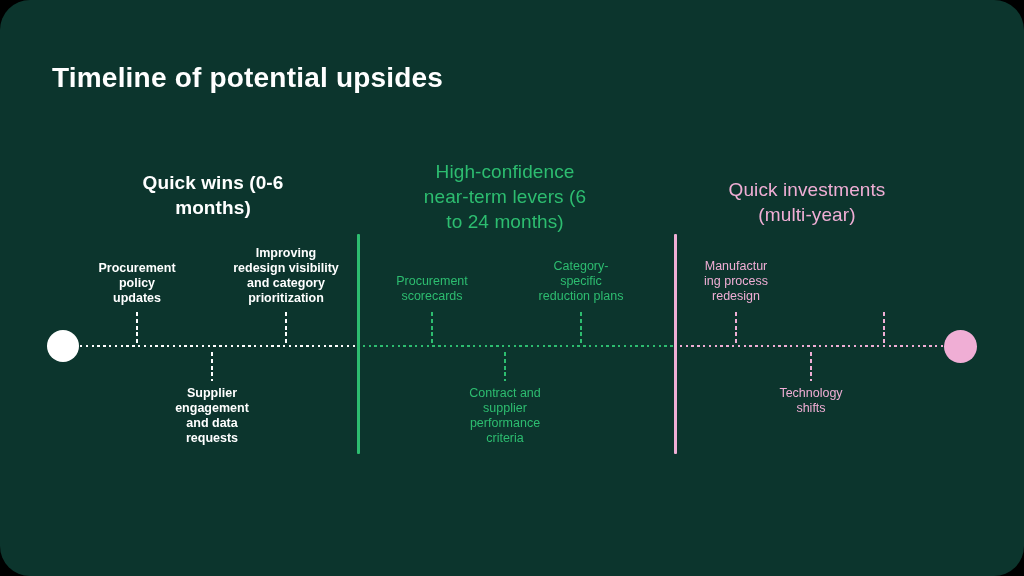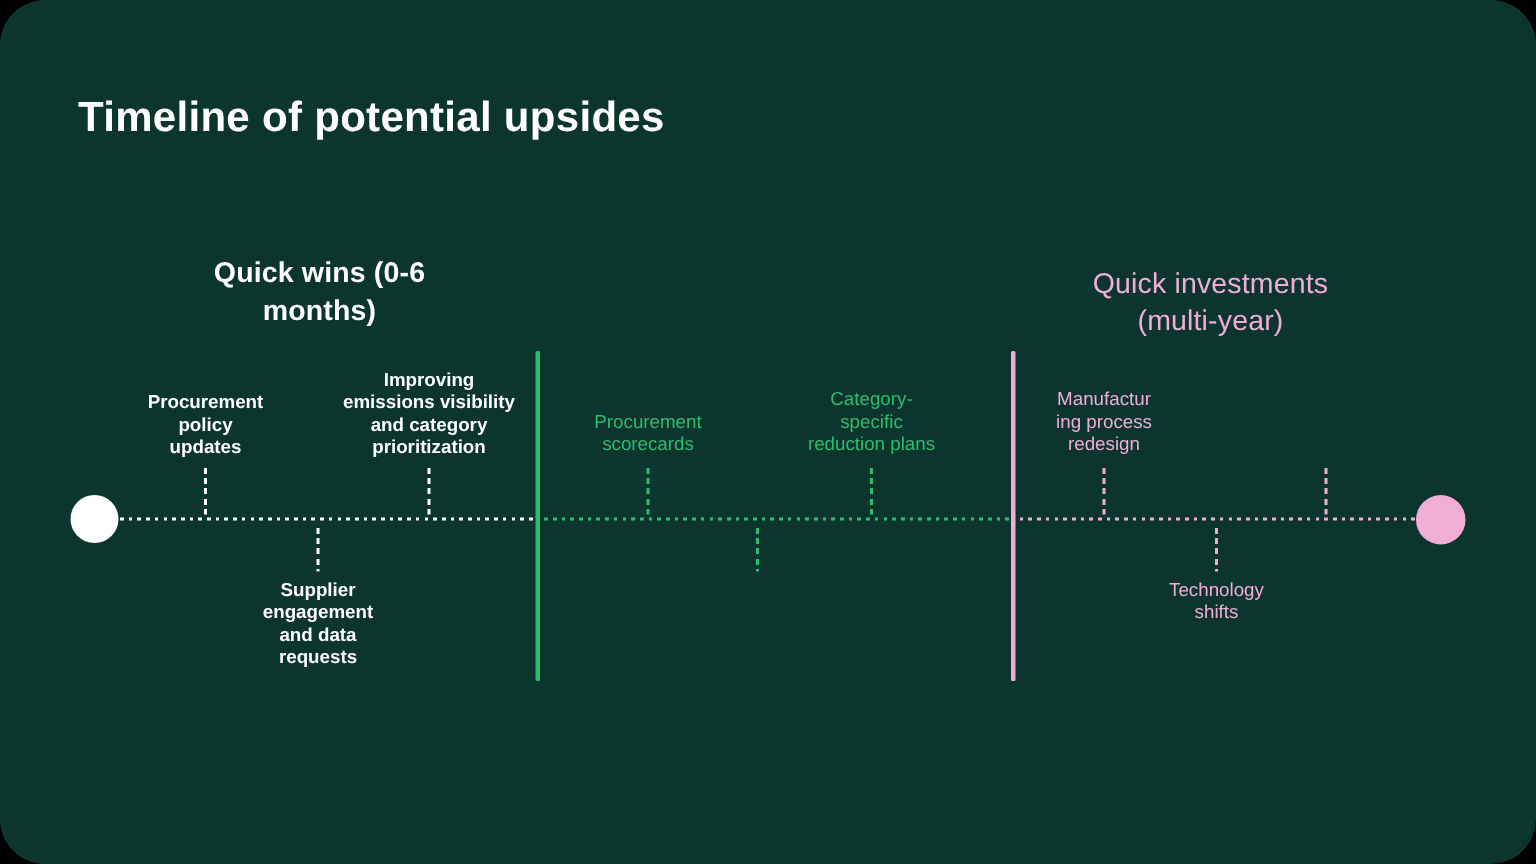--- a/index.html
+++ b/index.html
@@ -52,43 +52,50 @@
 </style>
 </head>
 <body>
 
 <div class="slide">
 
   <h1 class="title">Timeline of potential upsides</h1>
 
   <div class="header c-white" style="left:83px;top:170px;width:260px;">Quick wins (0-6
 months)</div>
+  <div class="header c-green" style="left:375px;top:159px;width:260px;">High-confidence
+near-term levers (6
+to 24 months)</div>
   <div class="header c-pink" style="left:677px;top:177px;width:260px;">Quick investments
 (multi-year)</div>
 
   <div class="lbl c-white" style="left:72px;top:261px;width:130px;">Procurement
 policy
 updates</div>
   <div class="lbl c-white" style="left:211px;top:246px;width:150px;">Improving
-emissions visibility
+redesign visibility
 and category
 prioritization</div>
   <div class="lbl c-green" style="left:362px;top:274px;width:140px;">Procurement
 scorecards</div>
   <div class="lbl c-pink" style="left:676px;top:259px;width:120px;">Manufactur
 ing process
 redesign</div>
   <div class="lbl c-green" style="left:511px;top:259px;width:140px;">Category-
 specific
 reduction plans</div>
 
   <div class="lbl c-white" style="left:142px;top:386px;width:140px;">Supplier
 engagement
 and data
 requests</div>
+  <div class="lbl c-green" style="left:435px;top:386px;width:140px;">Contract and
+supplier
+performance
+criteria</div>
   <div class="lbl c-pink" style="left:741px;top:386px;width:140px;">Technology
 shifts</div>
 
   <div class="vconn above c-white" style="left:136px;"></div>
   <div class="vconn above c-white" style="left:285px;"></div>
   <div class="vconn above c-green" style="left:431px;"></div>
   <div class="vconn above c-green" style="left:580px;"></div>
   <div class="vconn above c-pink" style="left:735px;"></div>
   <div class="vconn above c-pink" style="left:883px;"></div>
 

